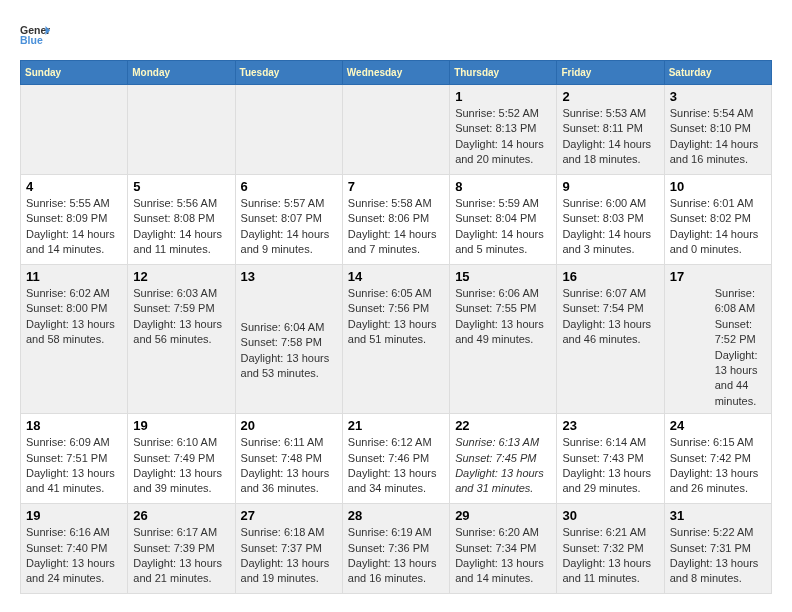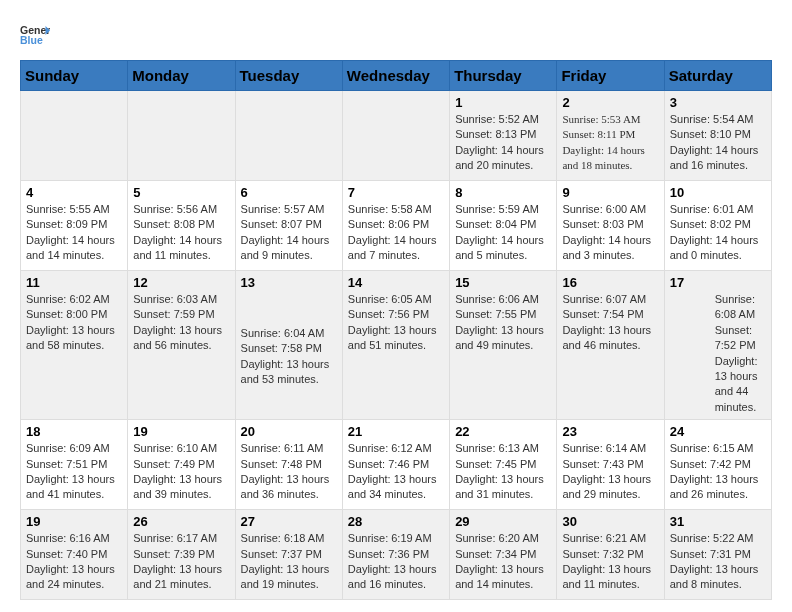--- a/index.html
+++ b/index.html
@@ -37,24 +37,24 @@
       font-size: 16px;
       color: #555;
     }
     table {
       width: 100%;
       border-collapse: collapse;
       font-size: 11px;
     }
     thead tr th {
       background-color: #3a7bbf;
-      color: #000000;
+      color: #fef9c3;
       padding: 6px 4px;
       text-align: left;
-      font-size: 15px;
+      font-size: 10px;
       font-weight: bold;
       border: 1px solid #2a6aae;
     }
     tbody tr {
       border-bottom: 1px solid #ccc;
     }
     tbody tr:nth-child(odd) {
       background-color: #f0f0f0;
     }
     tbody tr:nth-child(even) {
@@ -126,21 +126,21 @@
         <td class="empty-cell"></td>
         <td>
           <span class="day-number">1</span>
           <div class="day-info" style="white-space: pre-line;">Sunrise: 5:52 AM
 Sunset: 8:13 PM
 Daylight: 14 hours
 and 20 minutes.</div>
         </td>
         <td>
           <span class="day-number">2</span>
-          <div class="day-info" style="white-space: pre-line; font-family: Liberation Serif, serif;">Sunrise: 5:53 AM
+          <div class="day-info" style="white-space: pre-line;">Sunrise: 5:53 AM
 Sunset: 8:11 PM
 Daylight: 14 hours
 and 18 minutes.</div>
         </td>
         <td>
           <span class="day-number">3</span>
           <div class="day-info" style="white-space: pre-line;">Sunrise: 5:54 AM
 Sunset: 8:10 PM
 Daylight: 14 hours
 and 16 minutes.</div>
@@ -272,21 +272,21 @@
         </td>
         <td>
           <span class="day-number">21</span>
           <div class="day-info" style="white-space: pre-line;">Sunrise: 6:12 AM
 Sunset: 7:46 PM
 Daylight: 13 hours
 and 34 minutes.</div>
         </td>
         <td>
           <span class="day-number">22</span>
-          <div class="day-info" style="white-space: pre-line;">Sunrise: 6:13 AM
+          <div class="day-info" style="white-space: pre-line; font-style: italic;">Sunrise: 6:13 AM
 Sunset: 7:45 PM
 Daylight: 13 hours
 and 31 minutes.</div>
         </td>
         <td>
           <span class="day-number">23</span>
           <div class="day-info" style="white-space: pre-line;">Sunrise: 6:14 AM
 Sunset: 7:43 PM
 Daylight: 13 hours
 and 29 minutes.</div>

